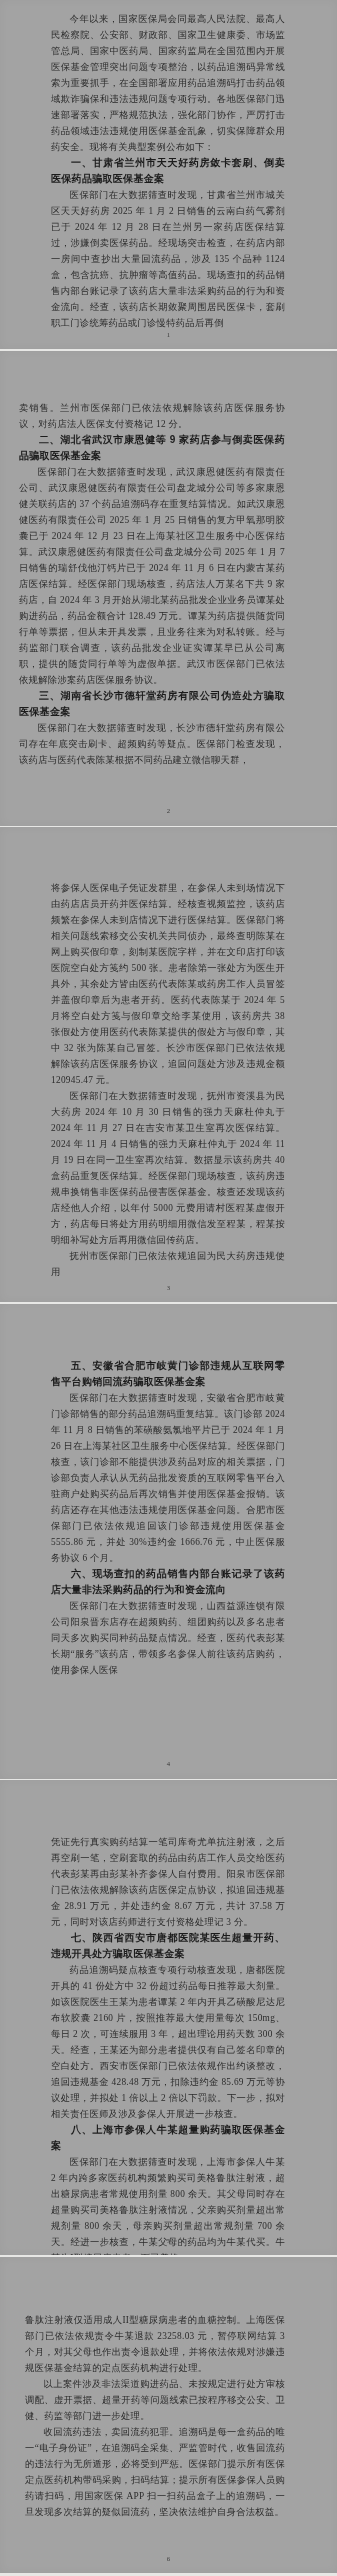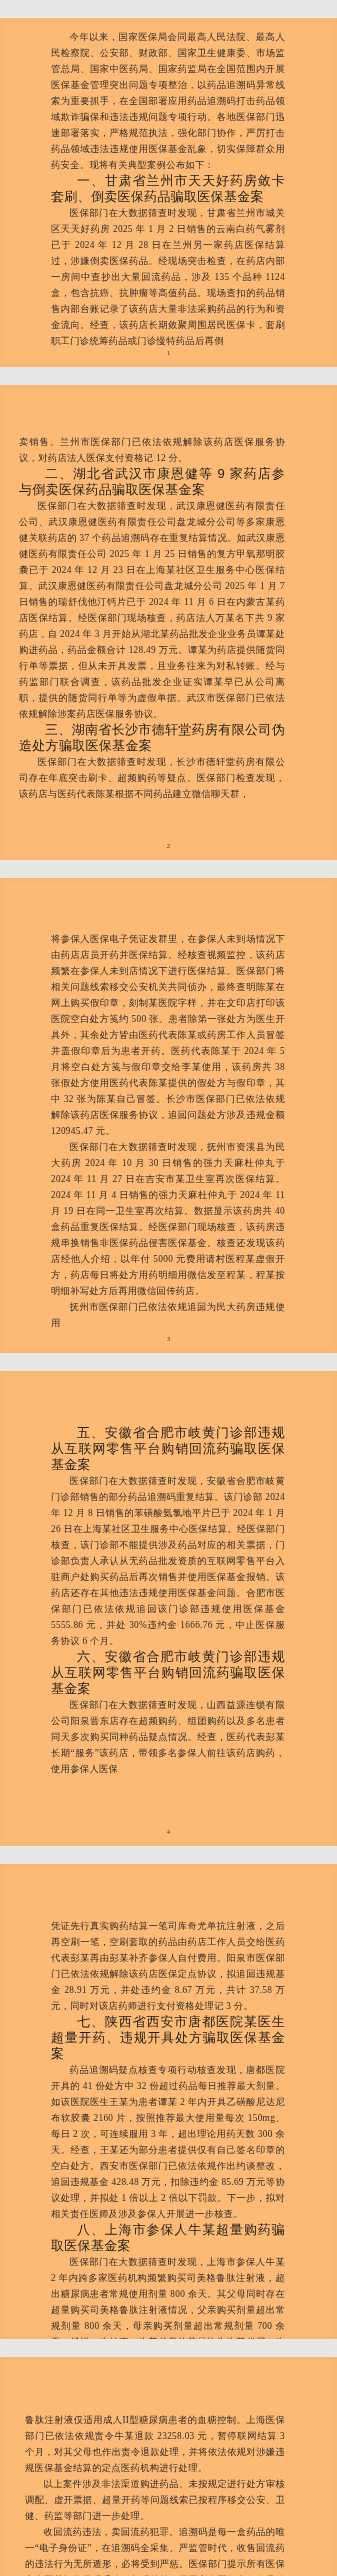--- a/index.html
+++ b/index.html
@@ -8,50 +8,49 @@
     background: #e7e7e5;
   }
   .doc {
     width: 337px;
     margin: 0 auto;
     font-family: "Liberation Serif", "DejaVu Serif", serif;
     color: #2b2b2b;
   }
   .page {
     position: relative;
-    background: #fdba74;
+    background: #a3a3a3;
     box-sizing: border-box;
     padding-left: 51px;
     padding-right: 52px;
     margin-bottom: 1.6px;
     overflow: hidden;
     box-shadow: inset 0 0 9.3px rgba(0,0,0,0.04);
-    margin-top: 18px;
   }
   .page.p1 { height: 349px; padding-top: 11.4px; }
   .page.p2 { height: 475px; padding-top: 49px; padding-left: 19px; }
   .page.p3 { height: 475px; padding-top: 53px; }
   .page.p4 { height: 475px; padding-top: 54px; }
   .page.p5 { height: 475px; padding-top: 54px; }
   .page.p6 { height: 316px; padding-top: 55px; padding-left: 25px; }
   .para {
     margin: 0;
     font-size: 9.3px;
     line-height: 16px;
     text-align: justify;
     text-indent: 2em;
     letter-spacing: 0.3px;
   }
   .para.cont { text-indent: 0; }
   .heading {
     margin: 0;
     font-family: "Liberation Sans", "DejaVu Sans", sans-serif;
-    font-weight: 400;
+    font-weight: 700;
     color: #1c1c1c;
-    font-size: 13px;
+    font-size: 10px;
     line-height: 16px;
     text-align: justify;
     text-indent: 2em;
     letter-spacing: 0.3px;
   }
   .page-number {
     position: absolute;
     left: 0;
     right: 0;
     bottom: 11.4px;
@@ -83,22 +82,22 @@
 
   <section class="page p3">
     <p class="para cont">将参保人医保电子凭证发群里，在参保人未到场情况下由药店店员开药并医保结算。经核查视频监控，该药店频繁在参保人未到店情况下进行医保结算。医保部门将相关问题线索移交公安机关共同侦办，最终查明陈某在网上购买假印章，刻制某医院字样，并在文印店打印该医院空白处方笺约 500 张。患者除第一张处方为医生开具外，其余处方皆由医药代表陈某或药房工作人员冒签并盖假印章后为患者开药。医药代表陈某于 2024 年 5 月将空白处方笺与假印章交给李某使用，该药房共 38 张假处方使用医药代表陈某提供的假处方与假印章，其中 32 张为陈某自己冒签。长沙市医保部门已依法依规解除该药店医保服务协议，追回问题处方涉及违规金额 120945.47 元。</p>
     <p class="para">医保部门在大数据筛查时发现，抚州市资溪县为民大药房 2024 年 10 月 30 日销售的强力天麻杜仲丸于 2024 年 11 月 27 日在吉安市某卫生室再次医保结算。2024 年 11 月 4 日销售的强力天麻杜仲丸于 2024 年 11 月 19 日在同一卫生室再次结算。数据显示该药房共 40 盒药品重复医保结算。经医保部门现场核查，该药房违规串换销售非医保药品侵害医保基金。核查还发现该药店经他人介绍，以年付 5000 元费用请村医程某虚假开方，药店每日将处方用药明细用微信发至程某，程某按明细补写处方后再用微信回传药店。</p>
     <p class="para">抚州市医保部门已依法依规追回为民大药房违规使用</p>
     <div class="page-number">3</div>
   </section>
 
   <section class="page p4">
     <h2 class="heading">五、安徽省合肥市岐黄门诊部违规从互联网零售平台购销回流药骗取医保基金案</h2>
-    <p class="para">医保部门在大数据筛查时发现，安徽省合肥市岐黄门诊部销售的部分药品追溯码重复结算。该门诊部 2024 年 12 月 8 日销售的苯磺酸氨氯地平片已于 2024 年 1 月 26 日在上海某社区卫生服务中心医保结算。经医保部门核查，该门诊部不能提供涉及药品对应的相关票据，门诊部负责人承认从无药品批发资质的互联网零售平台入驻商户处购买药品后再次销售并使用医保基金报销。该药店还存在其他违法违规使用医保基金问题。合肥市医保部门已依法依规追回该门诊部违规使用医保基金 5555.86 元，并处 30%违约金 1666.76 元，中止医保服务协议 6 个月。</p>
-    <h2 class="heading">六、安徽省合肥市岐黄门诊部违规从互联网零售平台购销回流药骗取医保基金案</h2>
+    <p class="para">医保部门在大数据筛查时发现，安徽省合肥市岐黄门诊部销售的部分药品追溯码重复结算。该门诊部 2024 年 11 月 8 日销售的苯磺酸氨氯地平片已于 2024 年 1 月 26 日在上海某社区卫生服务中心医保结算。经医保部门核查，该门诊部不能提供涉及药品对应的相关票据，门诊部负责人承认从无药品批发资质的互联网零售平台入驻商户处购买药品后再次销售并使用医保基金报销。该药店还存在其他违法违规使用医保基金问题。合肥市医保部门已依法依规追回该门诊部违规使用医保基金 5555.86 元，并处 30%违约金 1666.76 元，中止医保服务协议 6 个月。</p>
+    <h2 class="heading">六、现场查扣的药品销售内部台账记录了该药店大量非法采购药品的行为和资金流向</h2>
     <p class="para">医保部门在大数据筛查时发现，山西益源连锁有限公司阳泉晋东店存在超频购药、组团购药以及多名患者同天多次购买同种药品疑点情况。经查，医药代表彭某长期“服务”该药店，带领多名参保人前往该药店购药，使用参保人医保</p>
     <div class="page-number">4</div>
   </section>
 
   <section class="page p5">
     <p class="para cont">凭证先行真实购药结算一笔司库奇尤单抗注射液，之后再空刷一笔，空刷套取的药品由药店工作人员交给医药代表彭某再由彭某补齐参保人自付费用。阳泉市医保部门已依法依规解除该药店医保定点协议，拟追回违规基金 28.91 万元，并处违约金 8.67 万元，共计 37.58 万元，同时对该店药师进行支付资格处理记 3 分。</p>
     <h2 class="heading">七、陕西省西安市唐都医院某医生超量开药、违规开具处方骗取医保基金案</h2>
     <p class="para">药品追溯码疑点核查专项行动核查发现，唐都医院开具的 41 份处方中 32 份超过药品每日推荐最大剂量。如该医院医生王某为患者谭某 2 年内开具乙磺酸尼达尼布软胶囊 2160 片，按照推荐最大使用量每次 150mg、每日 2 次，可连续服用 3 年，超出理论用药天数 300 余天。经查，王某还为部分患者提供仅有自己签名印章的空白处方。西安市医保部门已依法依规作出约谈整改，追回违规基金 428.48 万元，扣除违约金 85.69 万元等协议处理，并拟处 1 倍以上 2 倍以下罚款。下一步，拟对相关责任医师及涉及参保人开展进一步核查。</p>
     <h2 class="heading">八、上海市参保人牛某超量购药骗取医保基金案</h2>
     <p class="para">医保部门在大数据筛查时发现，上海市参保人牛某 2 年内跨多家医药机构频繁购买司美格鲁肽注射液，超出糖尿病患者常规使用剂量 800 余天。其父母同时存在超量购买司美格鲁肽注射液情况，父亲购买剂量超出常规剂量 800 余天，母亲购买剂量超出常规剂量 700 余天。经进一步核查，牛某父母的药品均为牛某代买。牛某为I型糖尿病患者，而司美格</p>

